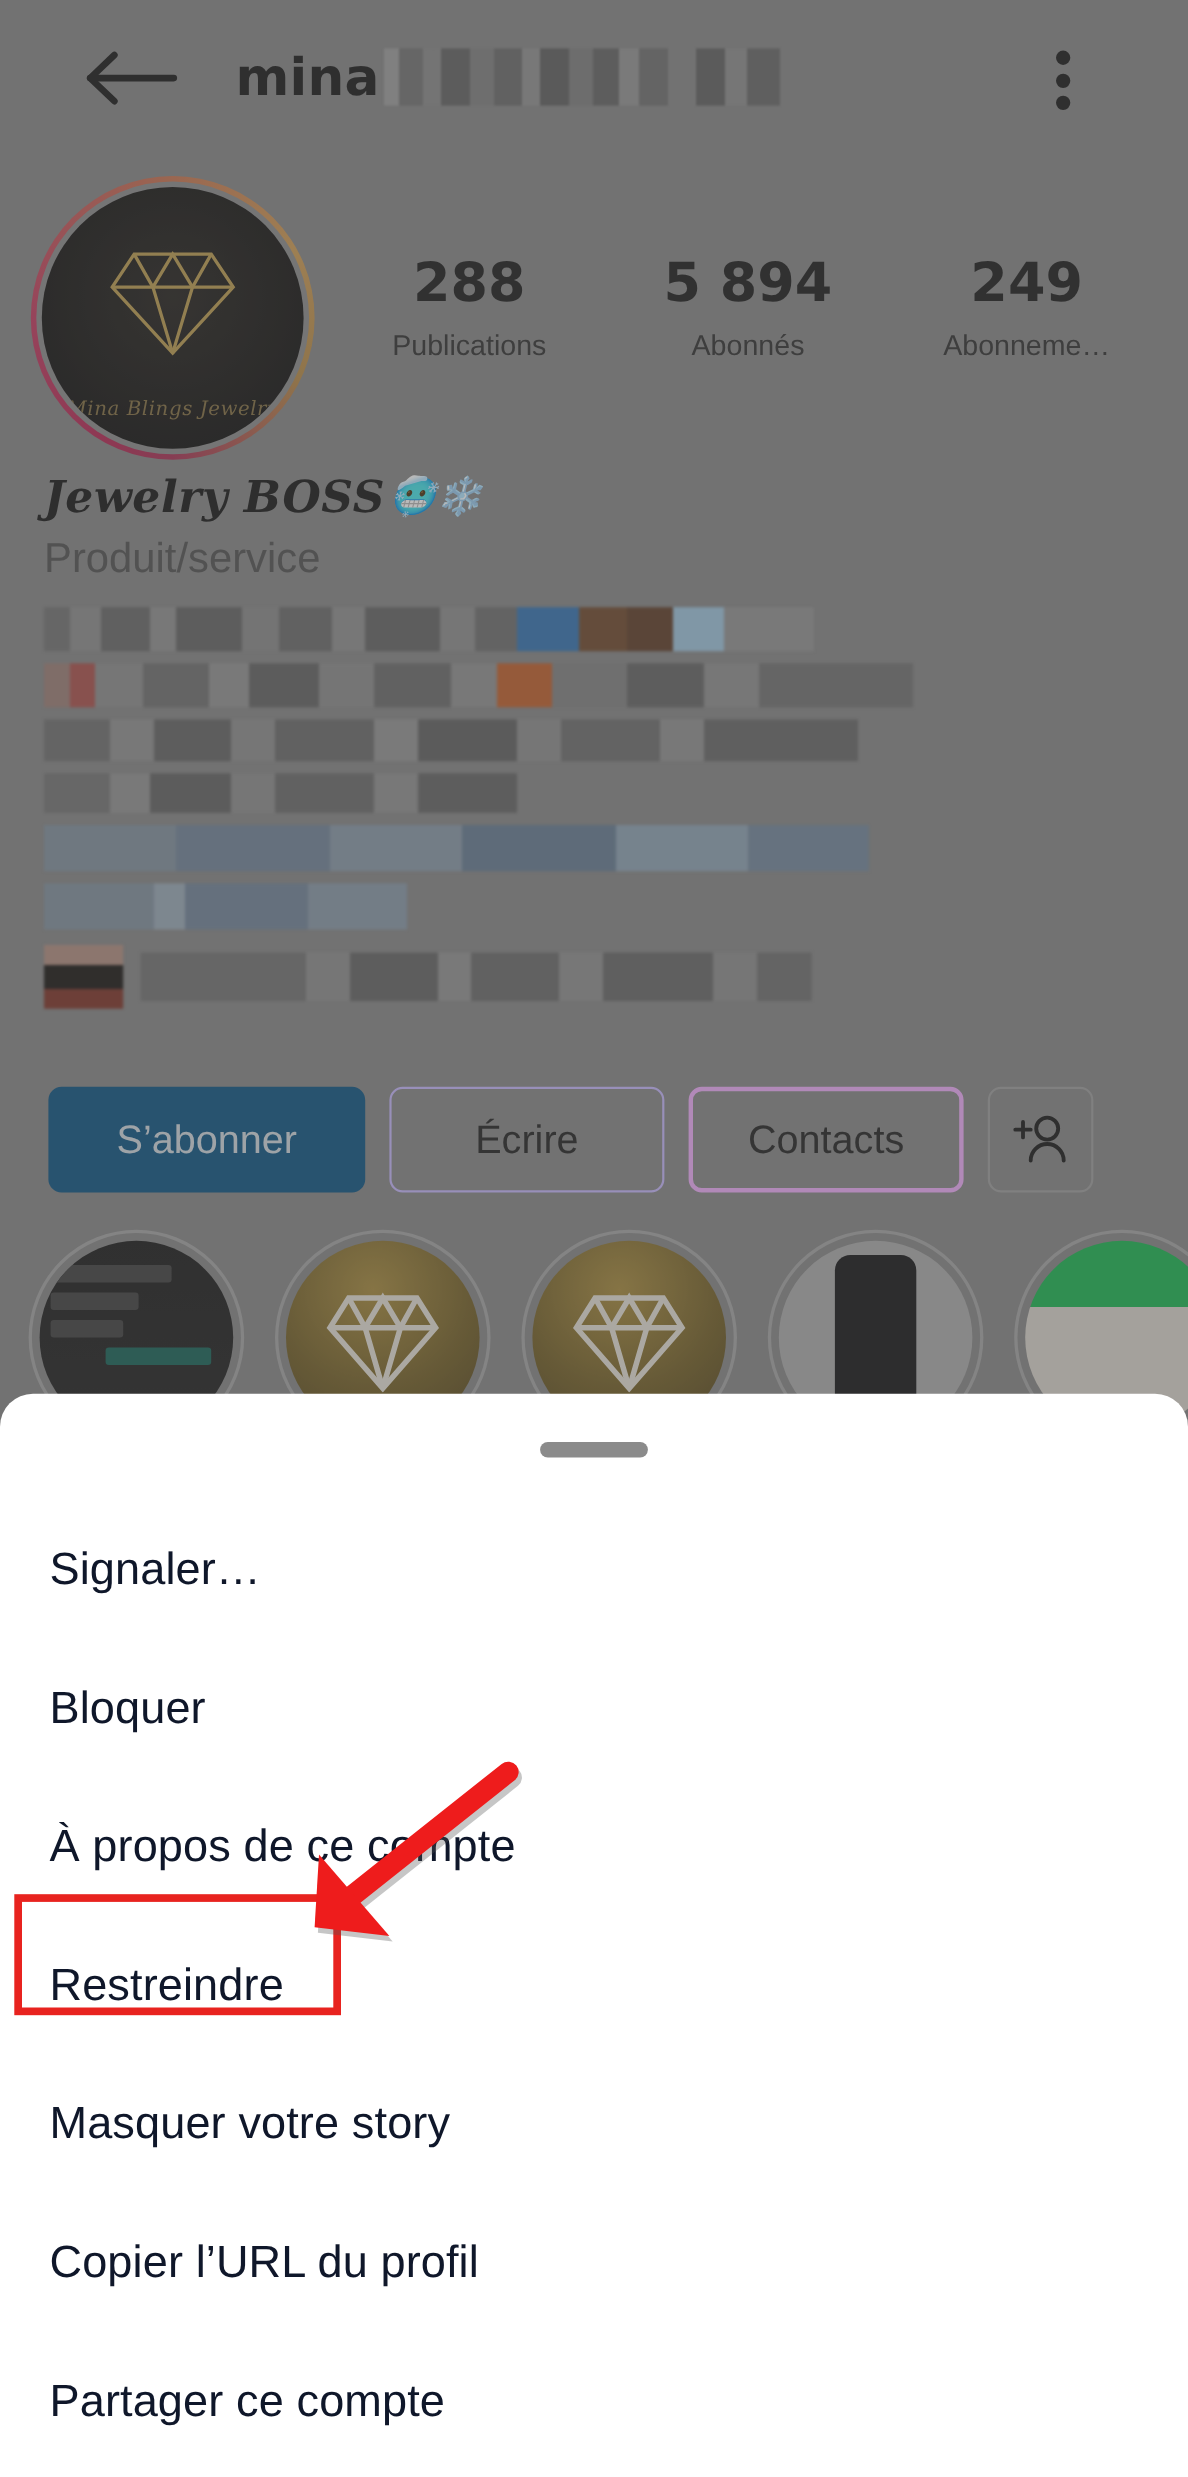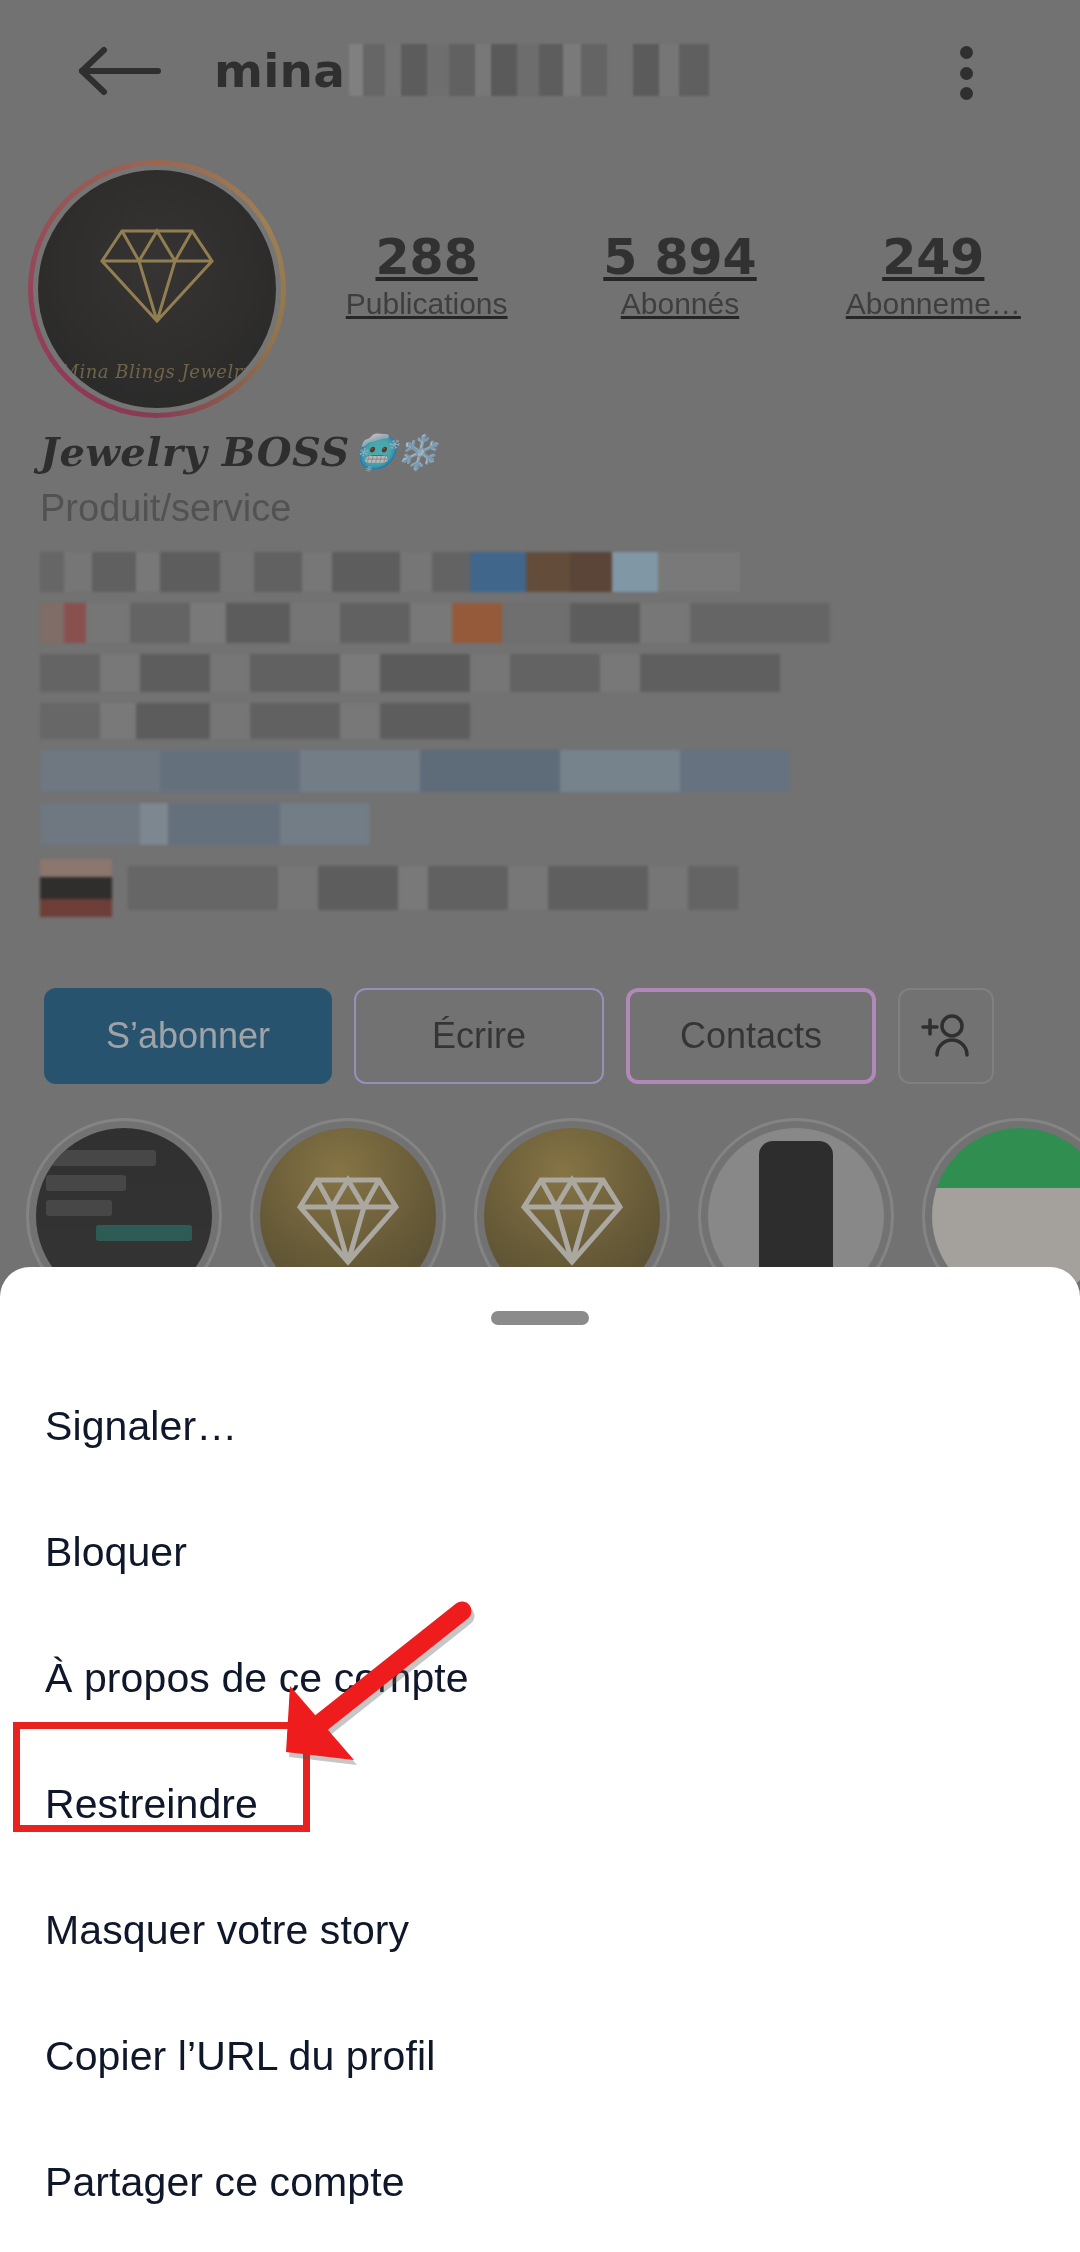--- a/index.html
+++ b/index.html
@@ -72,26 +72,26 @@
     width:122px; height:104px; opacity:.95;
   }
   #avatar-caption{
     position:absolute; left:0; right:0; bottom:26px; text-align:center;
     font-family:"DejaVu Serif", serif; font-style:italic;
     font-size:18px; color:#8a7340; letter-spacing:.5px; opacity:.92;
   }
 
   #stats{
     position:absolute; left:300px; top:232px; width:760px;
-    display:flex; justify-content:space-around; align-items:flex-start;text-decoration:underline;
+    display:flex; justify-content:space-around; align-items:flex-start;
   }
   .stat{ text-align:center; width:240px; }
   .stat-value{ font-size:49px; font-weight:700; color:#141414; line-height:1.05;
                font-family:"DejaVu Sans", sans-serif;}
-  .stat-label{ font-size:30px; color:#2a2a2a; margin-top:4px; }
+  .stat-label{ font-size:26px; color:#2a2a2a; margin-top:16px; }
 
   
   #bio-title{
     position:absolute; left:40px; top:428px;
     font-family:"DejaVu Serif", serif; font-style:italic; font-weight:700;
     font-size:40px; color:#0e0e0e; letter-spacing:.5px;
     display:flex; align-items:center; gap:4px;
   }
   #bio-emoji{ font-size:34px; letter-spacing:0; }
   #bio-category{

